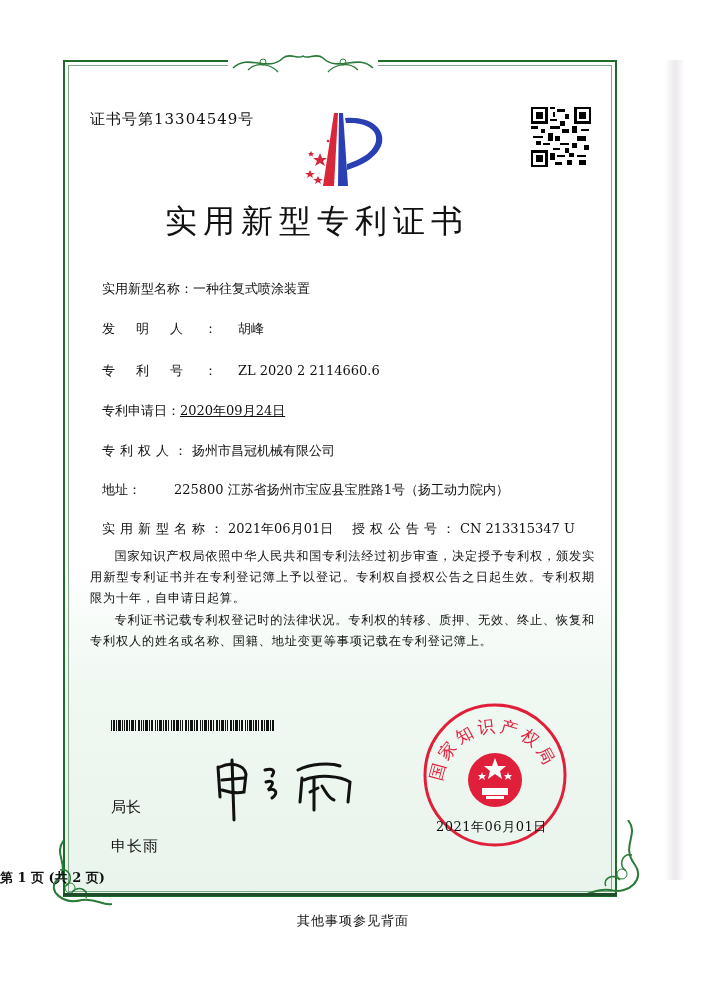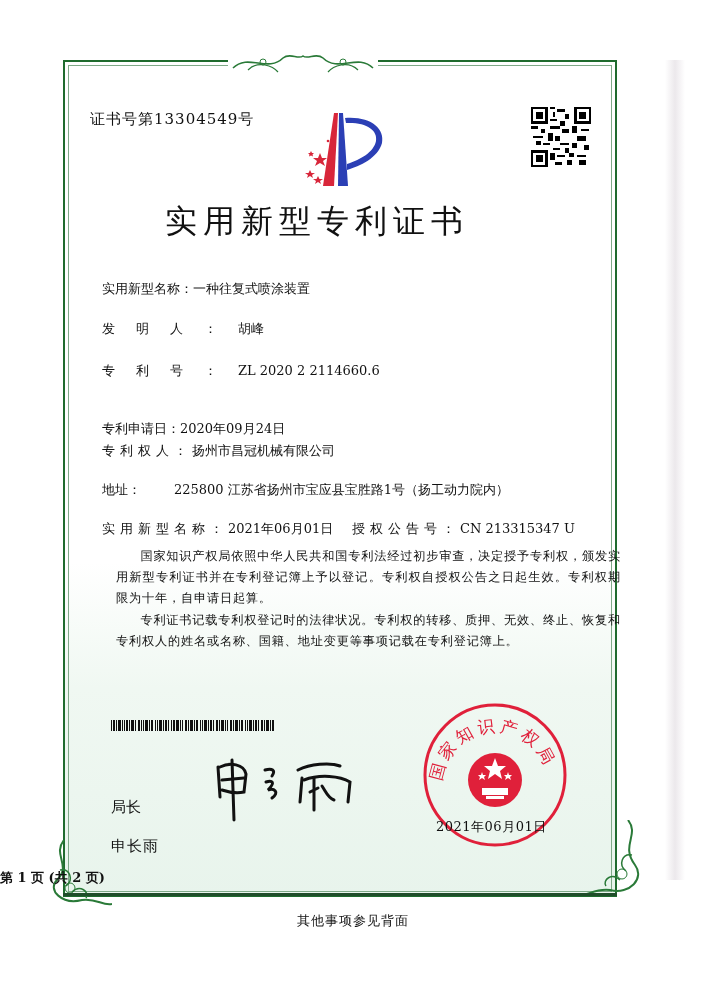--- a/index.html
+++ b/index.html
@@ -43,30 +43,30 @@
     font-family:"DejaVu Sans", "Liberation Sans", sans-serif;
     font-size:32px; letter-spacing:6px; font-weight:400; color:#111;
   }
   .field {
     position:absolute; left:102px; font-size:13px; white-space:nowrap;
   }
   .field .lab { display:inline-block; }
   .f1 { top:280px; }
   .f2 { top:320px; }
   .f3 { top:362px; }
-  .f4 { top:420px; }
+  .f4 { top:402px;text-decoration:underline; }
   .f5 { top:442px; }
   .f6 { top:481px; }
   .f7 { top:520px; }
   .f7b { position:absolute; left:352px; top:520px; font-size:13px; white-space:nowrap; }
   .lab-spaced { letter-spacing:21px; }
   .lab-spaced2 { letter-spacing:5px; }
   .lab-addr { width:72px; display:inline-block; }
   .para {
-    position:absolute; left:116px; width:505px; font-size:12.2px; line-height:21px; letter-spacing:0.8px;
+    position:absolute; left:90px; width:505px; font-size:12.2px; line-height:21px; letter-spacing:0.8px;
     text-align:justify;
   }
   .p1 { top:546px; text-indent:2em; }
   .p2 { top:610px; text-indent:2em; }
 
   .barcode { position:absolute; left:111px; top:716px; width:164px; height:11px; }
   .sig-title { position:absolute; left:111px; top:766px; font-family:"DejaVu Sans","Liberation Sans",sans-serif; font-size:15px;margin-top:32px; }
   .sig-name { position:absolute; left:111px; top:837px; font-family:"DejaVu Sans","Liberation Sans",sans-serif; font-size:15px; letter-spacing:1px; }
   .signature { position:absolute; left:210px; top:752px; width:160px; height:70px; }
 

